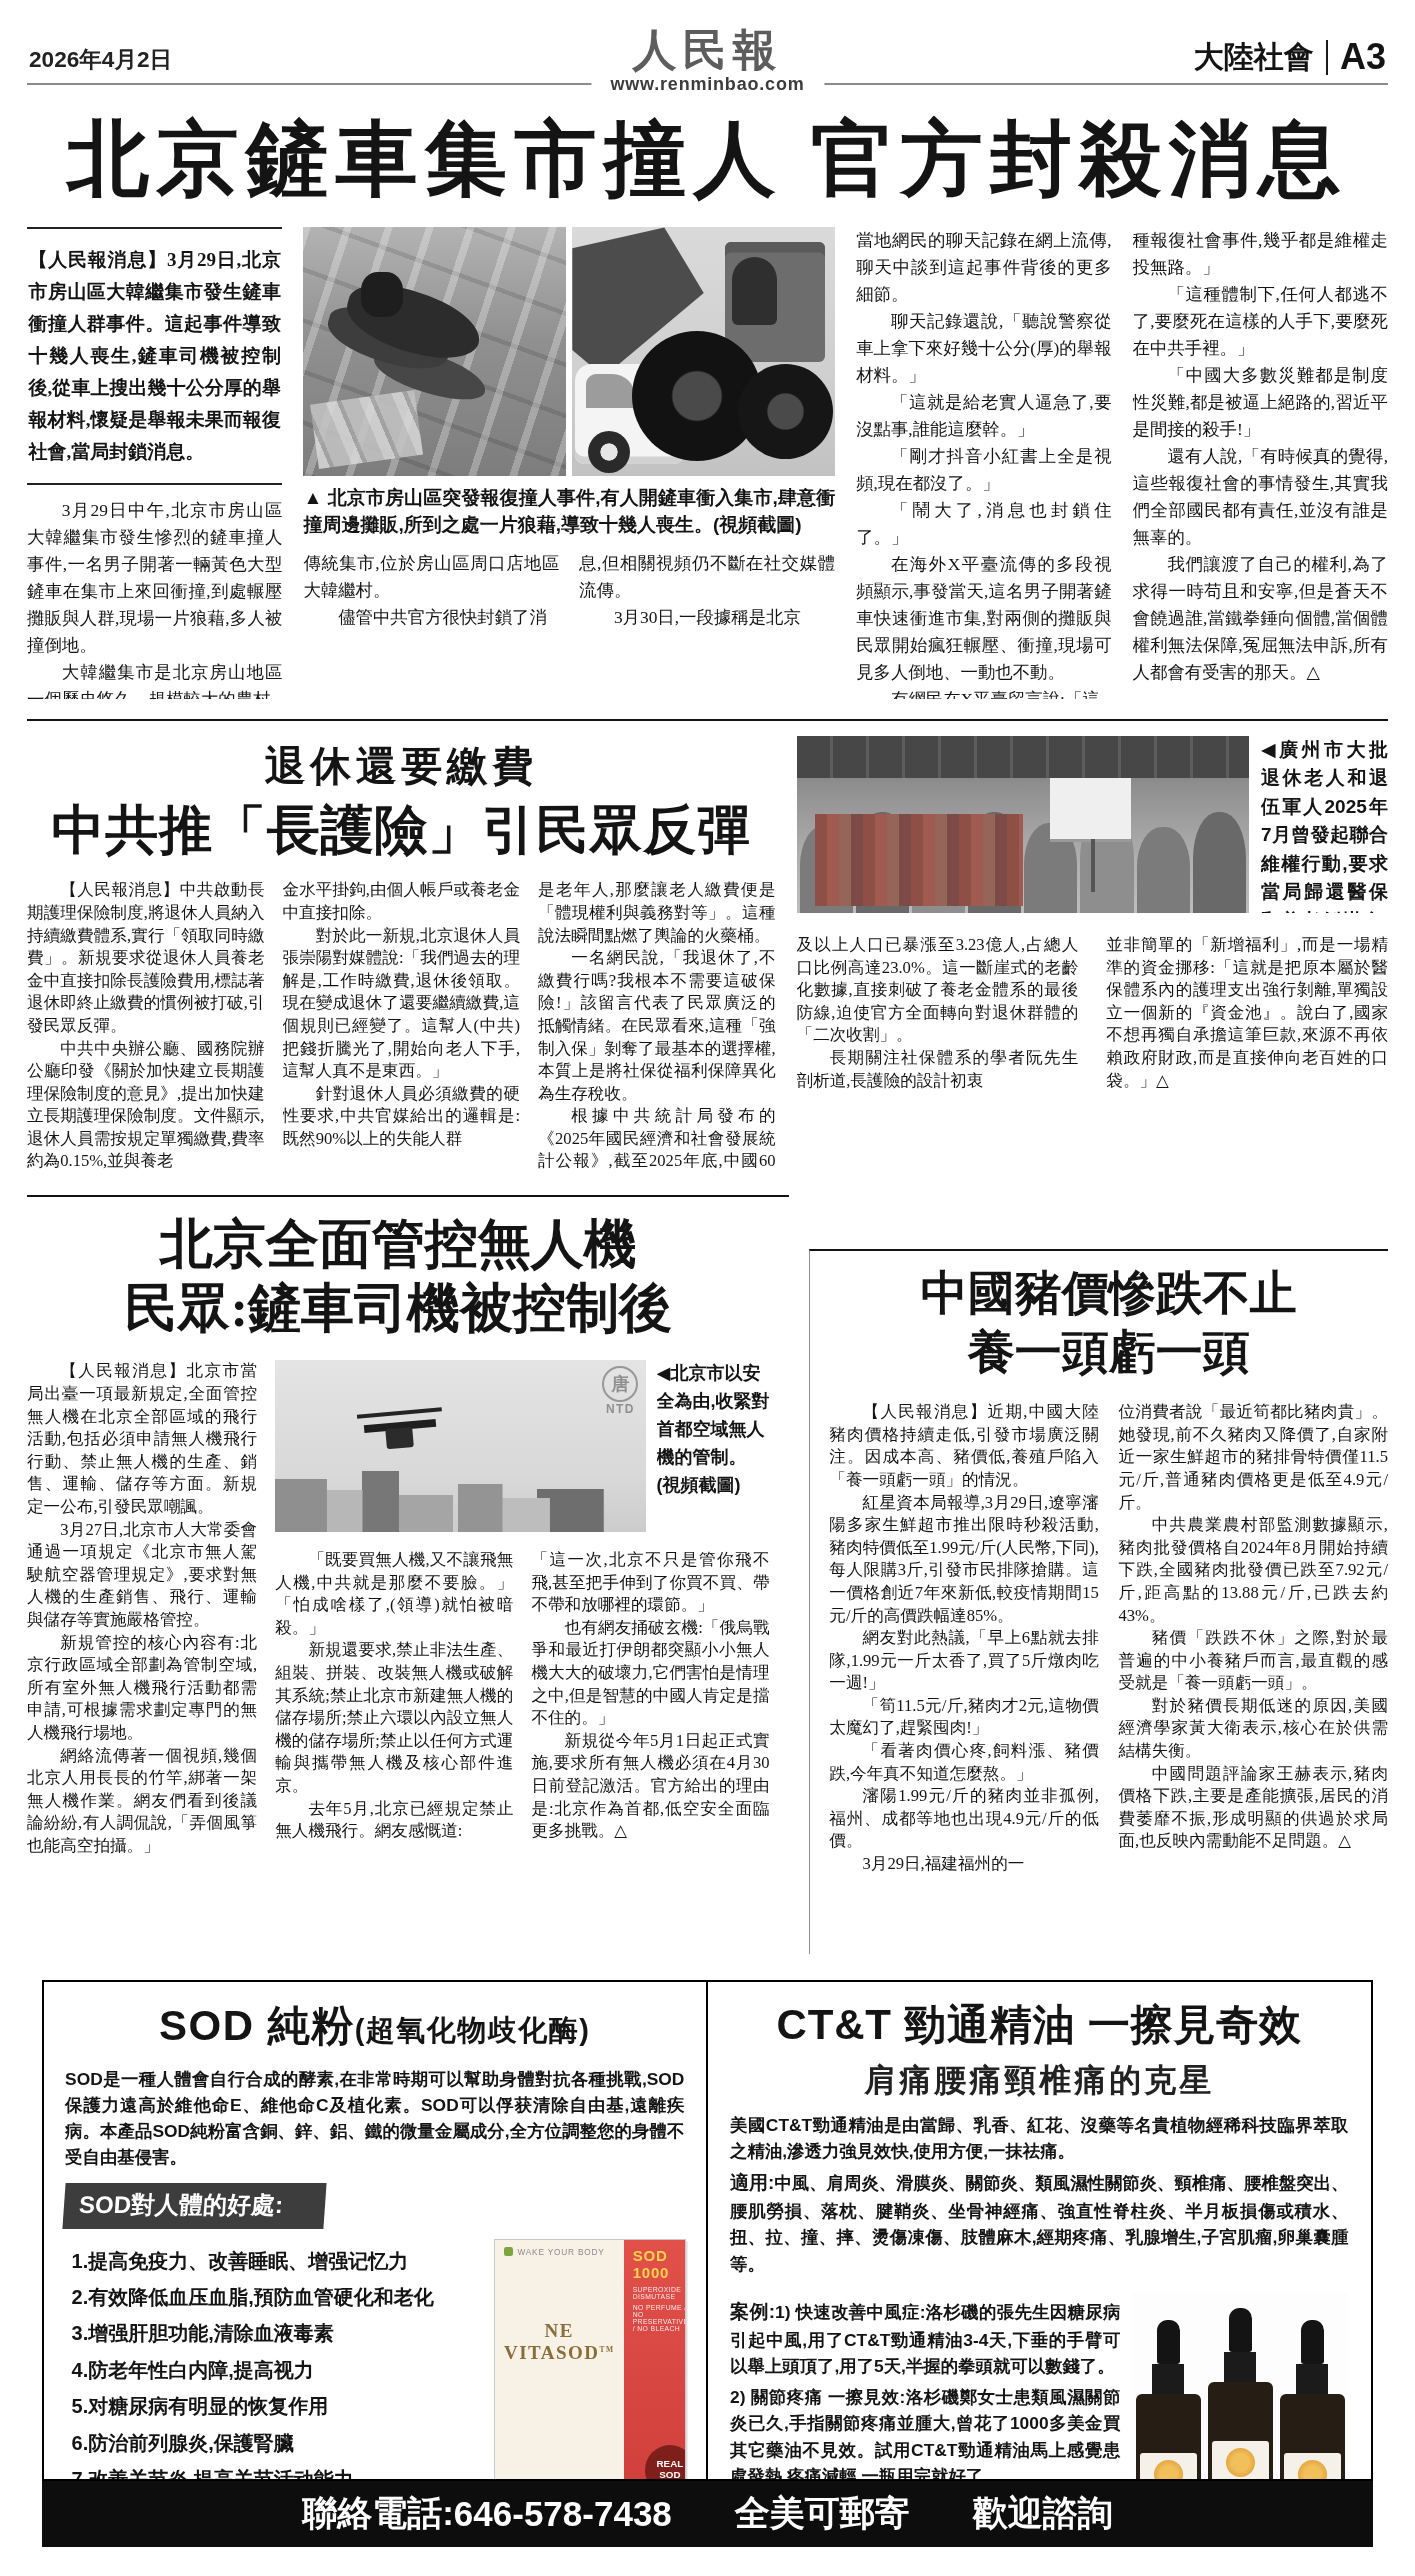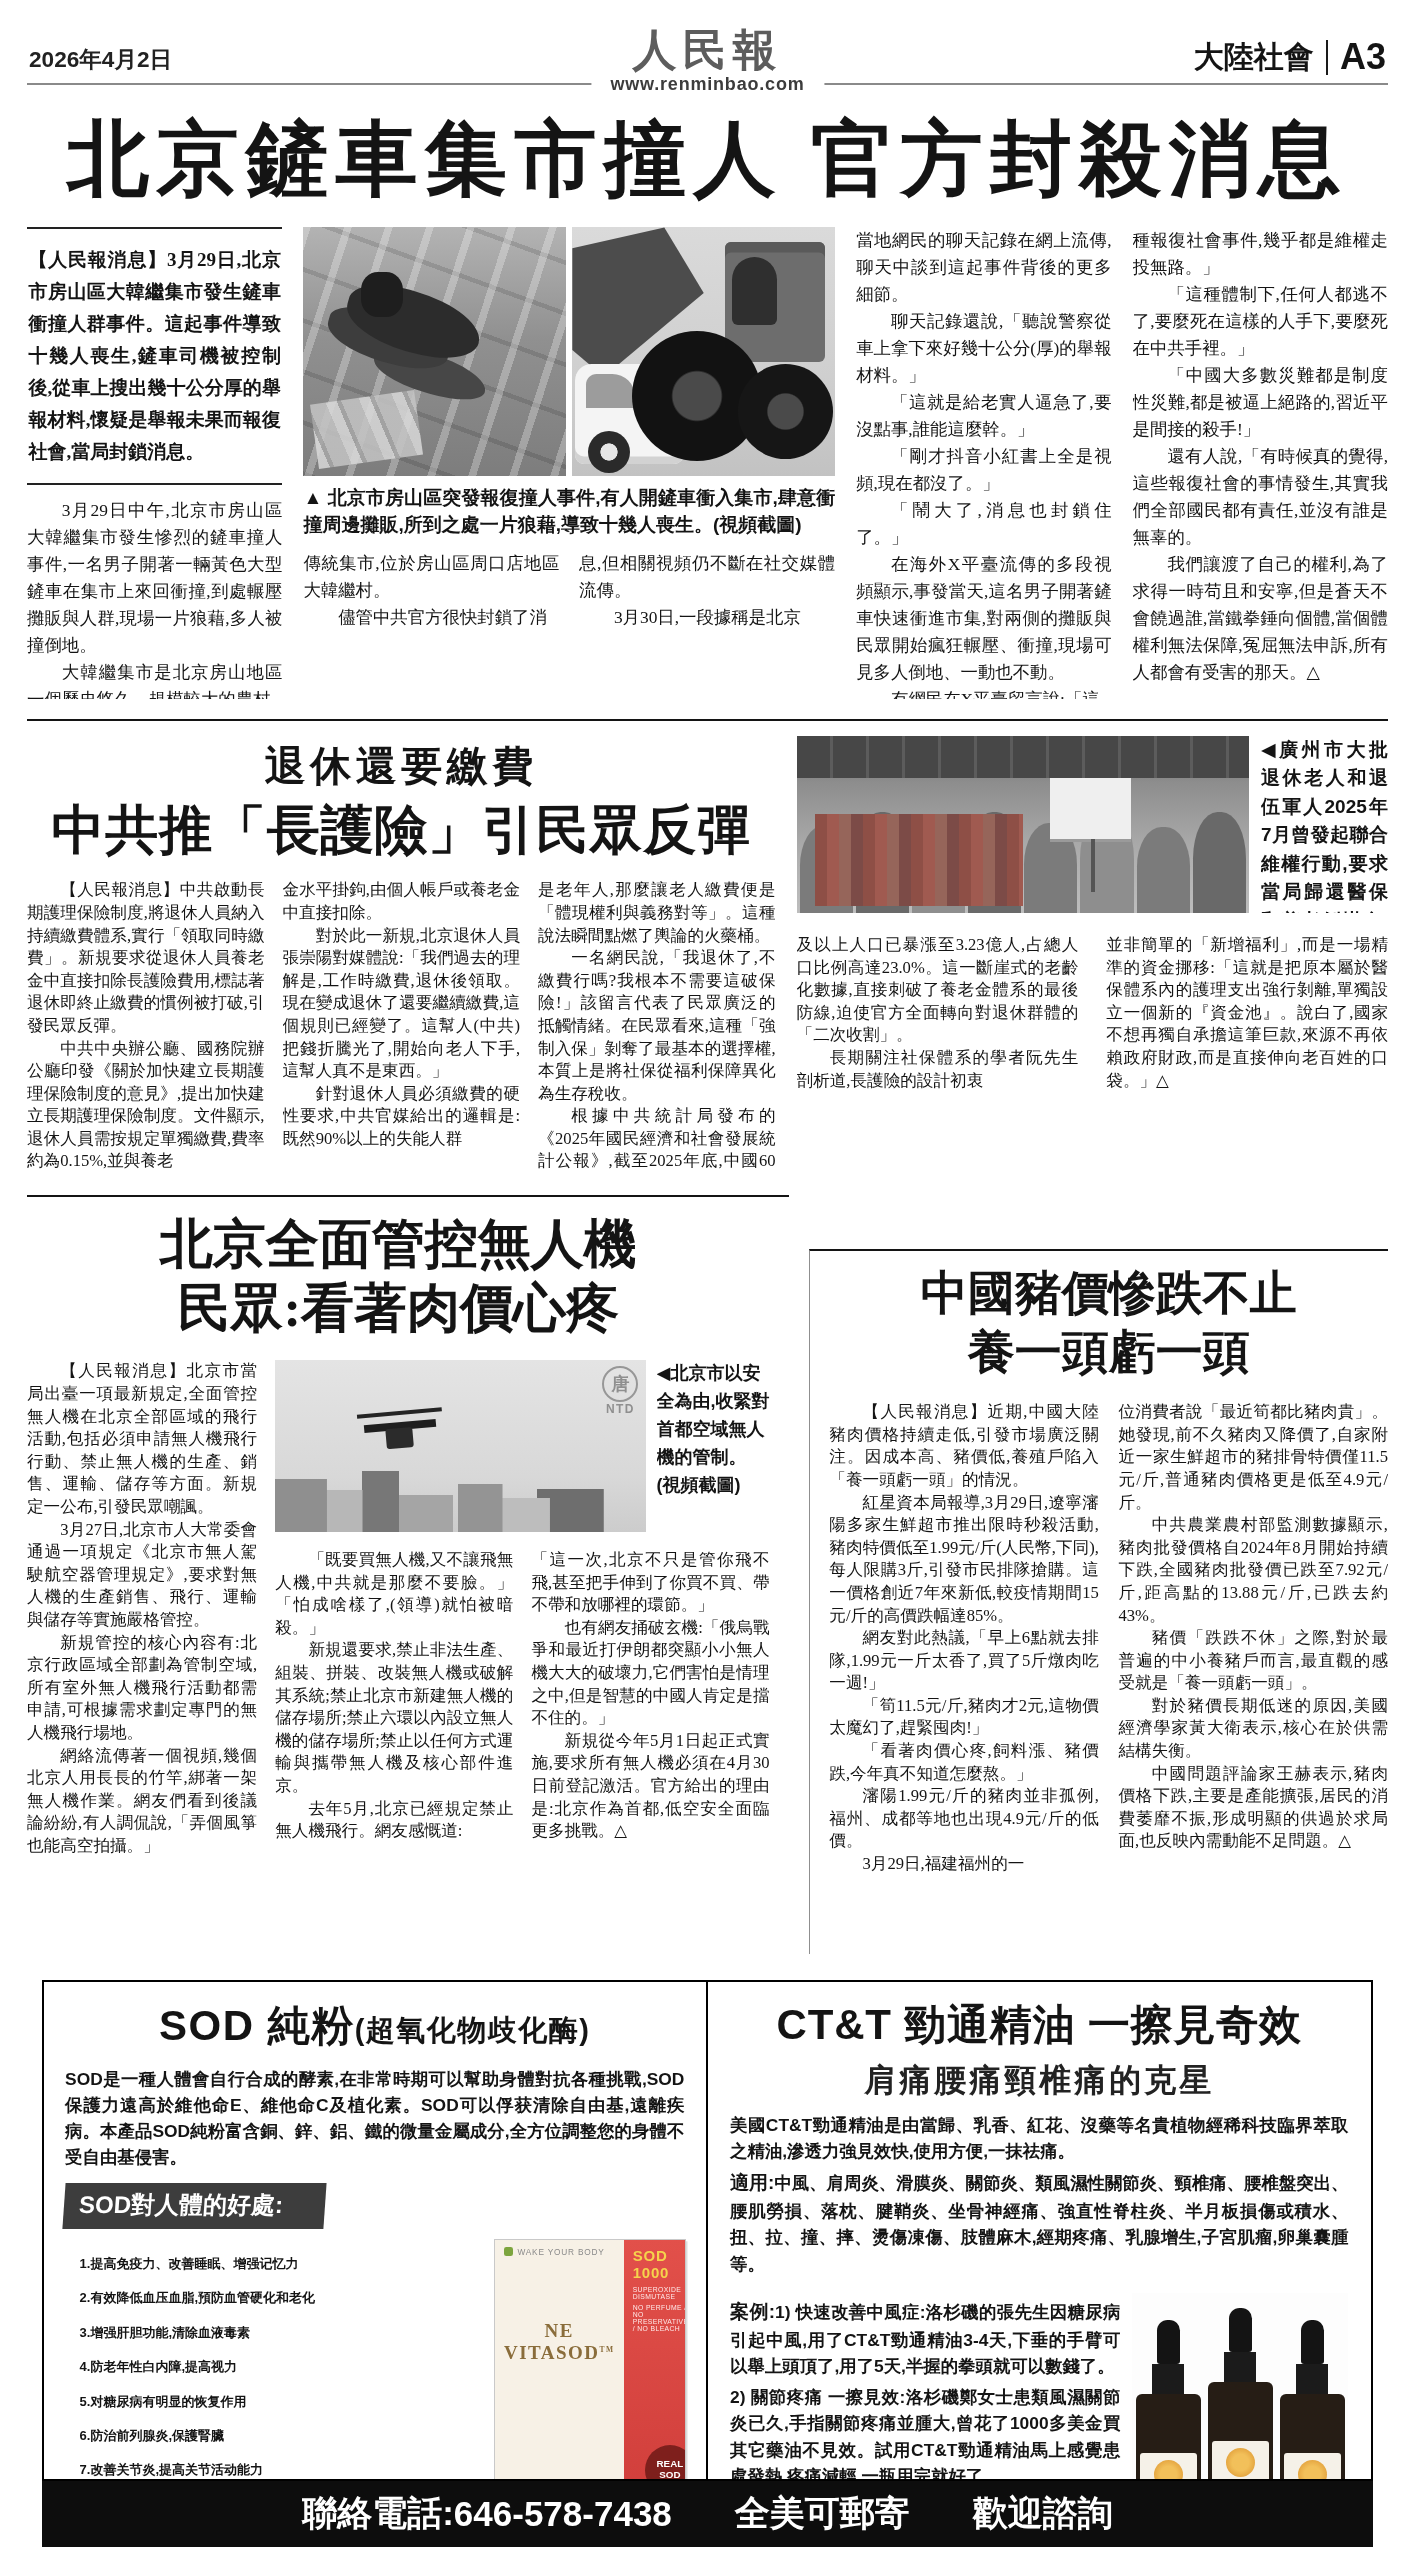--- a/index.html
+++ b/index.html
@@ -96,21 +96,21 @@
 
   
   .ads{margin:26px 42px 0;border:2.3px solid #000;display:flex;height:497px;overflow:hidden;font-family:"Liberation Sans","DejaVu Sans",sans-serif;}
   .ad-sod{width:50%;padding:16.6px 19.6px;border-right:2.3px solid #000;box-sizing:border-box;overflow:hidden;}
   .ad-sod-title{text-align:center;font-size:42px;font-weight:900;letter-spacing:1.5px;}
   .ad-sod-title .paren{font-size:29px;font-weight:900;}
   .ad-intro{font-size:17.4px;line-height:1.5;font-weight:600;margin:12px 1.5px 9px;text-align:justify;}
   .benefits-label{display:inline-block;background:#3d3d3d;color:#fff;font-size:24px;font-weight:bold;padding:6px 42px 7.5px 15px;margin:3px 0 10.6px;transform:skewX(-4deg);}
   .sod-flex{display:flex;gap:10.6px;}
   .benefits{flex:1;}
-  .benefits .b-item{font-size:13px;font-weight:bold;line-height:1.42;margin:16px;}
+  .benefits .b-item{font-size:20px;font-weight:bold;line-height:1.42;margin:8px;}
   .sod-box{width:190px;height:281px;border:0.8px solid #c9c9c9;box-shadow:1.5px 2.3px 0 #ddd;display:flex;flex-direction:row;overflow:hidden;background:#f7f1e6;}
   .sod-box-top{flex:1.15;padding:7.5px 9px;position:relative;}
   .wake{font-size:8.3px;color:#8a8a8a;letter-spacing:0.8px;}
   .wake:before{content:"";display:inline-block;width:9px;height:9px;background:#7da53e;border-radius:2.3px;margin-right:4.5px;vertical-align:-0.8px;}
   .vitasod{margin-top:63px;text-align:center;font-family:"Liberation Serif","DejaVu Serif",serif;font-size:19px;letter-spacing:1.5px;color:#8a6d3b;font-weight:bold;}
   .vitasod sup{font-size:7.5px;}
   .sod-box-bottom{flex:1;background:linear-gradient(180deg,#e2504a,#cf3d3a);color:#fff;padding:7.5px 9px;position:relative;}
   .sod1000{color:#f5d34c;font-size:15px;font-weight:900;letter-spacing:0.8px;}
   .sod-line{font-size:6.8px;letter-spacing:0.4px;margin-top:4.5px;color:#ffe9e9;}
   .real-sod{position:absolute;right:7.5px;bottom:26px;width:50px;height:50px;border-radius:50%;background:#7e1f1c;color:#fff;display:flex;flex-direction:column;align-items:center;justify-content:center;font-size:9.8px;font-weight:bold;line-height:1.1;}
@@ -261,21 +261,21 @@
             <p class="para-s ni" data-interactable="false">並非簡單的「新增福利」,而是一場精準的資金挪移:「這就是把原本屬於醫保體系內的護理支出強行剝離,單獨設立一個新的『資金池』。說白了,國家不想再獨自承擔這筆巨款,來源不再依賴政府財政,而是直接伸向老百姓的口袋。」△</p>
           </div>
       </div>
     </div>
   </div>
 
   <div class="a34" data-interactable="false">
     <div class="a3" data-interactable="false">
       <div class="a3-headline" data-interactable="false">
         <div data-interactable="false">北京全面管控無人機</div>
-        <div data-interactable="false">民眾:看著肉價心疼</div>
+        <div data-interactable="false">民眾:鏟車司機被控制後</div>
       </div>
       <div class="a3-body" data-interactable="false">
         <div class="a3-col1" data-interactable="false">
             <p class="para-s" data-interactable="false">【人民報消息】北京市當局出臺一項最新規定,全面管控無人機在北京全部區域的飛行活動,包括必須申請無人機飛行行動、禁止無人機的生產、銷售、運輸、儲存等方面。新規定一公布,引發民眾嘲諷。</p>
             <p class="para-s" data-interactable="false">3月27日,北京市人大常委會通過一項規定《北京市無人駕駛航空器管理規定》,要求對無人機的生產銷售、飛行、運輸與儲存等實施嚴格管控。</p>
             <p class="para-s" data-interactable="false">新規管控的核心內容有:北京行政區域全部劃為管制空域,所有室外無人機飛行活動都需申請,可根據需求劃定專門的無人機飛行場地。</p>
             <p class="para-s" data-interactable="false">網絡流傳著一個視頻,幾個北京人用長長的竹竿,綁著一架無人機作業。網友們看到後議論紛紛,有人調侃說,「弄個風箏也能高空拍攝。」</p>
           </div>
         <div class="a3-right" data-interactable="false">
           <div class="a3-photo-row" data-interactable="false">

